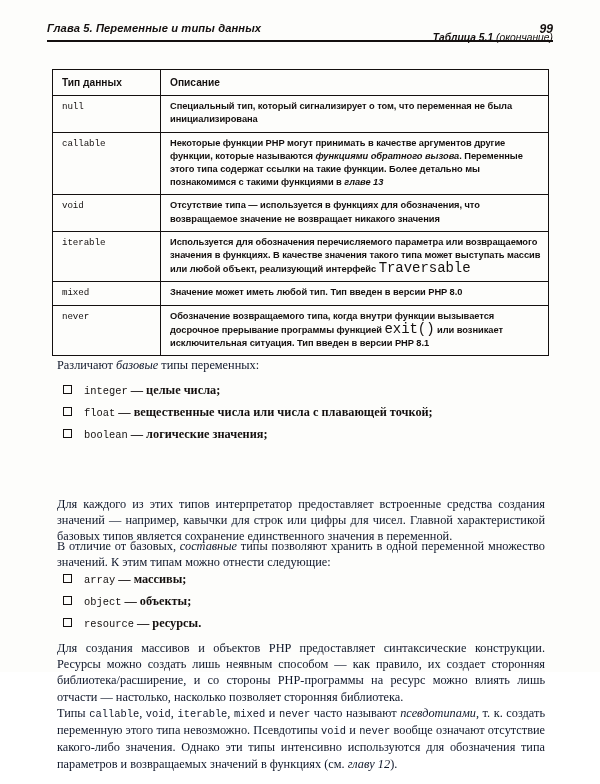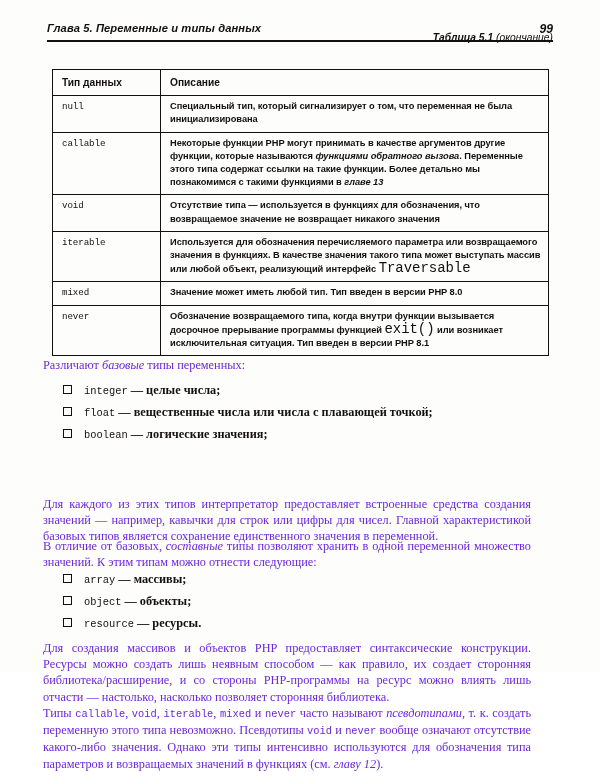--- a/index.html
+++ b/index.html
@@ -121,27 +121,27 @@
   .tbl td.desc code,
   .tbl td.desc .mono {
     font-family: "Liberation Mono", "DejaVu Sans Mono", monospace;
     font-weight: normal;
     font-size: 14px;
   }
 
   
   .prose {
     position: absolute;
-    left: 43px;
+    left: 57px;
     width: 488px;
     font-family: "Liberation Serif", "DejaVu Serif", serif;
     font-size: 12.3px;
     line-height: 16.2px;
     text-align: justify;
-    color: #6d28d9;
+    color: #0f172a;
   }
   .prose i { font-style: italic; }
   .prose .mono {
     font-family: "Liberation Mono", "DejaVu Sans Mono", monospace;
     font-size: 10.4px;
   }
 
   
   .blist {
     position: absolute;

